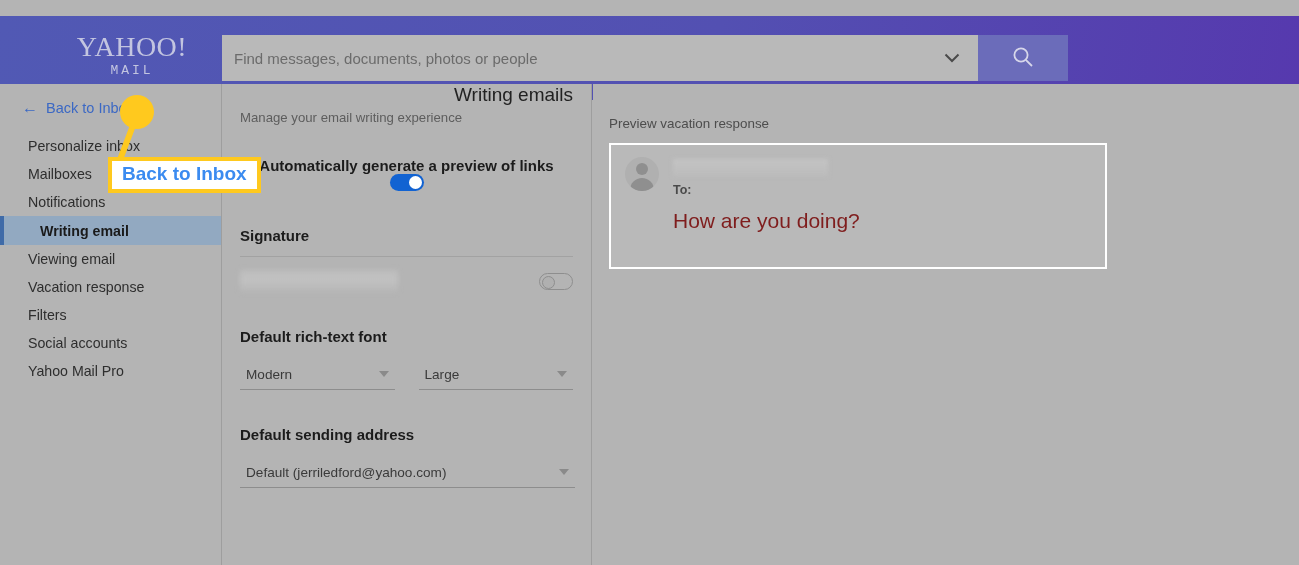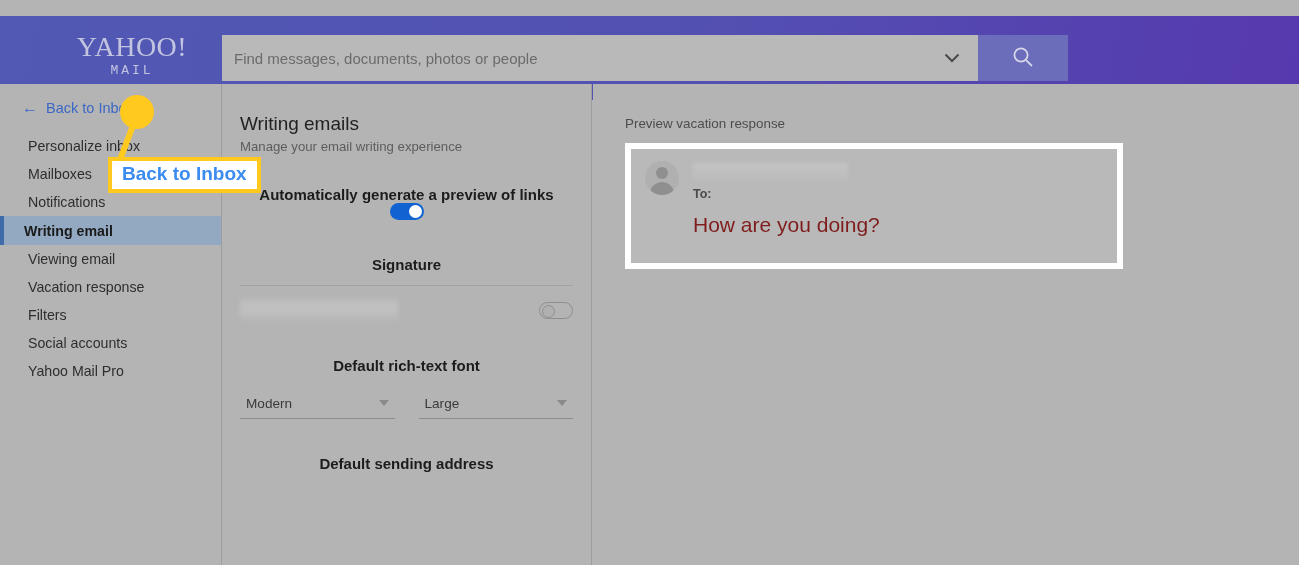--- a/index.html
+++ b/index.html
@@ -137,39 +137,39 @@
     cursor: pointer;
     border-left: 4px solid transparent;
     box-sizing: border-box;
   }
   .navitem.selected {
     background: #92a9c1;
     border-left: 4px solid #3f6ba8;
     font-weight: bold;
     color: #1a1a1a;
     height: 29px;
-    padding-left: 20px;
+    padding-left: 36px;
   }
 
   
   .middle {
     position: absolute;
     left: 222px;
     top: 84px;
     width: 370px;
     height: 481px;
     background: #b4b4b4;
     border-right: 1px solid #9e9e9e;
     box-sizing: border-box;
     padding: 0 18px 0 18px;
   }
   .pane-title {
     font-size: 19px;
     color: #222;
-    padding-top: 29px;
+    text-align: right;
   }
   .pane-sub {
     font-size: 13.2px;
     color: #5d5d5d;
     margin-top: 4px;
   }
   .row-toggle {
     display: flex;
     align-items: center;
     justify-content: flex-start;
@@ -209,21 +209,20 @@
     border-radius: 50%;
     background: #b0b0b0;
     border: 1px solid #8e8e8e;
   }
 
   .section-head {
     font-size: 15px;
     font-weight: bold;
     color: #1c1c1c;
     margin-top: 36px;
-    text-align: center;
   }
   .hr {
     border-top: 1px solid #a2a2a2;
     margin-top: 12px;
   }
   .sig-row {
     display: flex;
     align-items: center;
     justify-content: space-between;
     margin-top: 13px;
@@ -264,32 +263,32 @@
 
   
   .right {
     position: absolute;
     left: 593px;
     top: 84px;
     width: 706px;
     height: 366px;
     background: #b4b4b4;
     box-sizing: border-box;
-    padding: 32px 0 0 32px;
+    padding: 32px 0 0 16px;
   }
   .preview-label {
     font-size: 13.4px;
     color: #4d4d4d;
   }
   .preview-card {
     margin-top: 12px;
     width: 498px;
     height: 126px;
     background: #b9b9b9;
-    border: 6px solid #ffffff;
+    border: 2px solid #ffffff;
     box-sizing: border-box;
     padding: 12px 14px;
   }
   .pv-top { display: flex; gap: 14px; }
   .avatar {
     width: 34px; height: 34px;
     border-radius: 50%;
     background: #b0b0b0;
     position: relative;
     flex: none;
@@ -450,20 +449,24 @@
         <span class="select-val">Modern</span>
         <span class="caret"></span>
       </div>
       <div class="select w2">
         <span class="select-val">Large</span>
         <span class="caret"></span>
       </div>
     </div>
 
     <div class="section-head">Default sending address</div>
+    <div class="select wfull">
+      <span class="select-val">Default (jerriledford@yahoo.com)</span>
+      <span class="caret"></span>
+    </div>
   </div>
 
   <div class="right">
     <div class="preview-label">Preview vacation response</div>
     <div class="preview-card">
       <div class="pv-top">
         <span class="avatar">
           <span class="head"></span>
           <span class="body"></span>
         </span>

